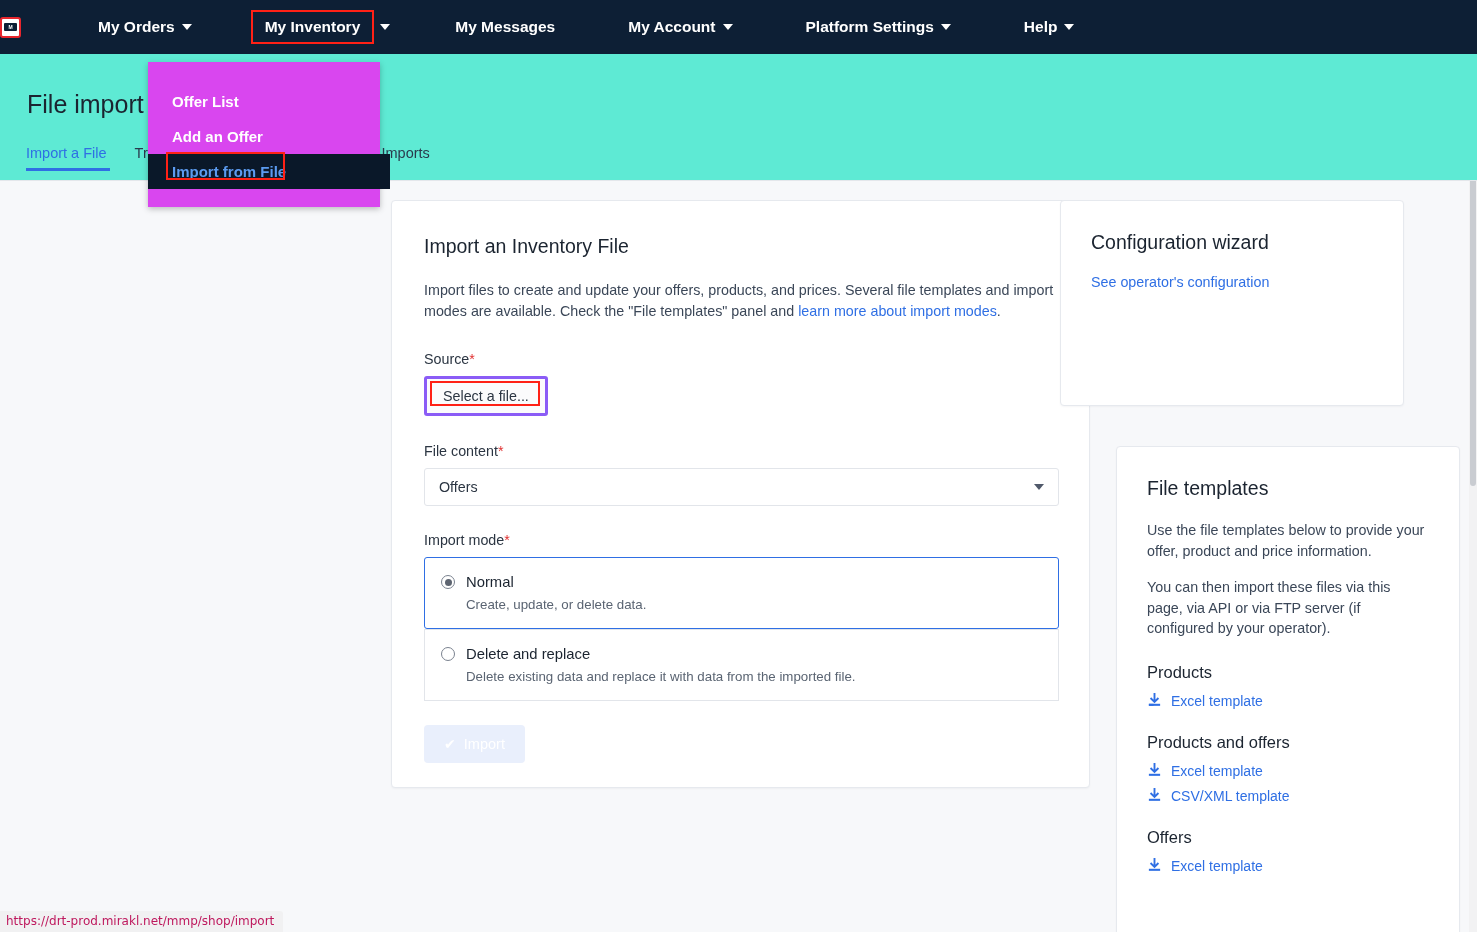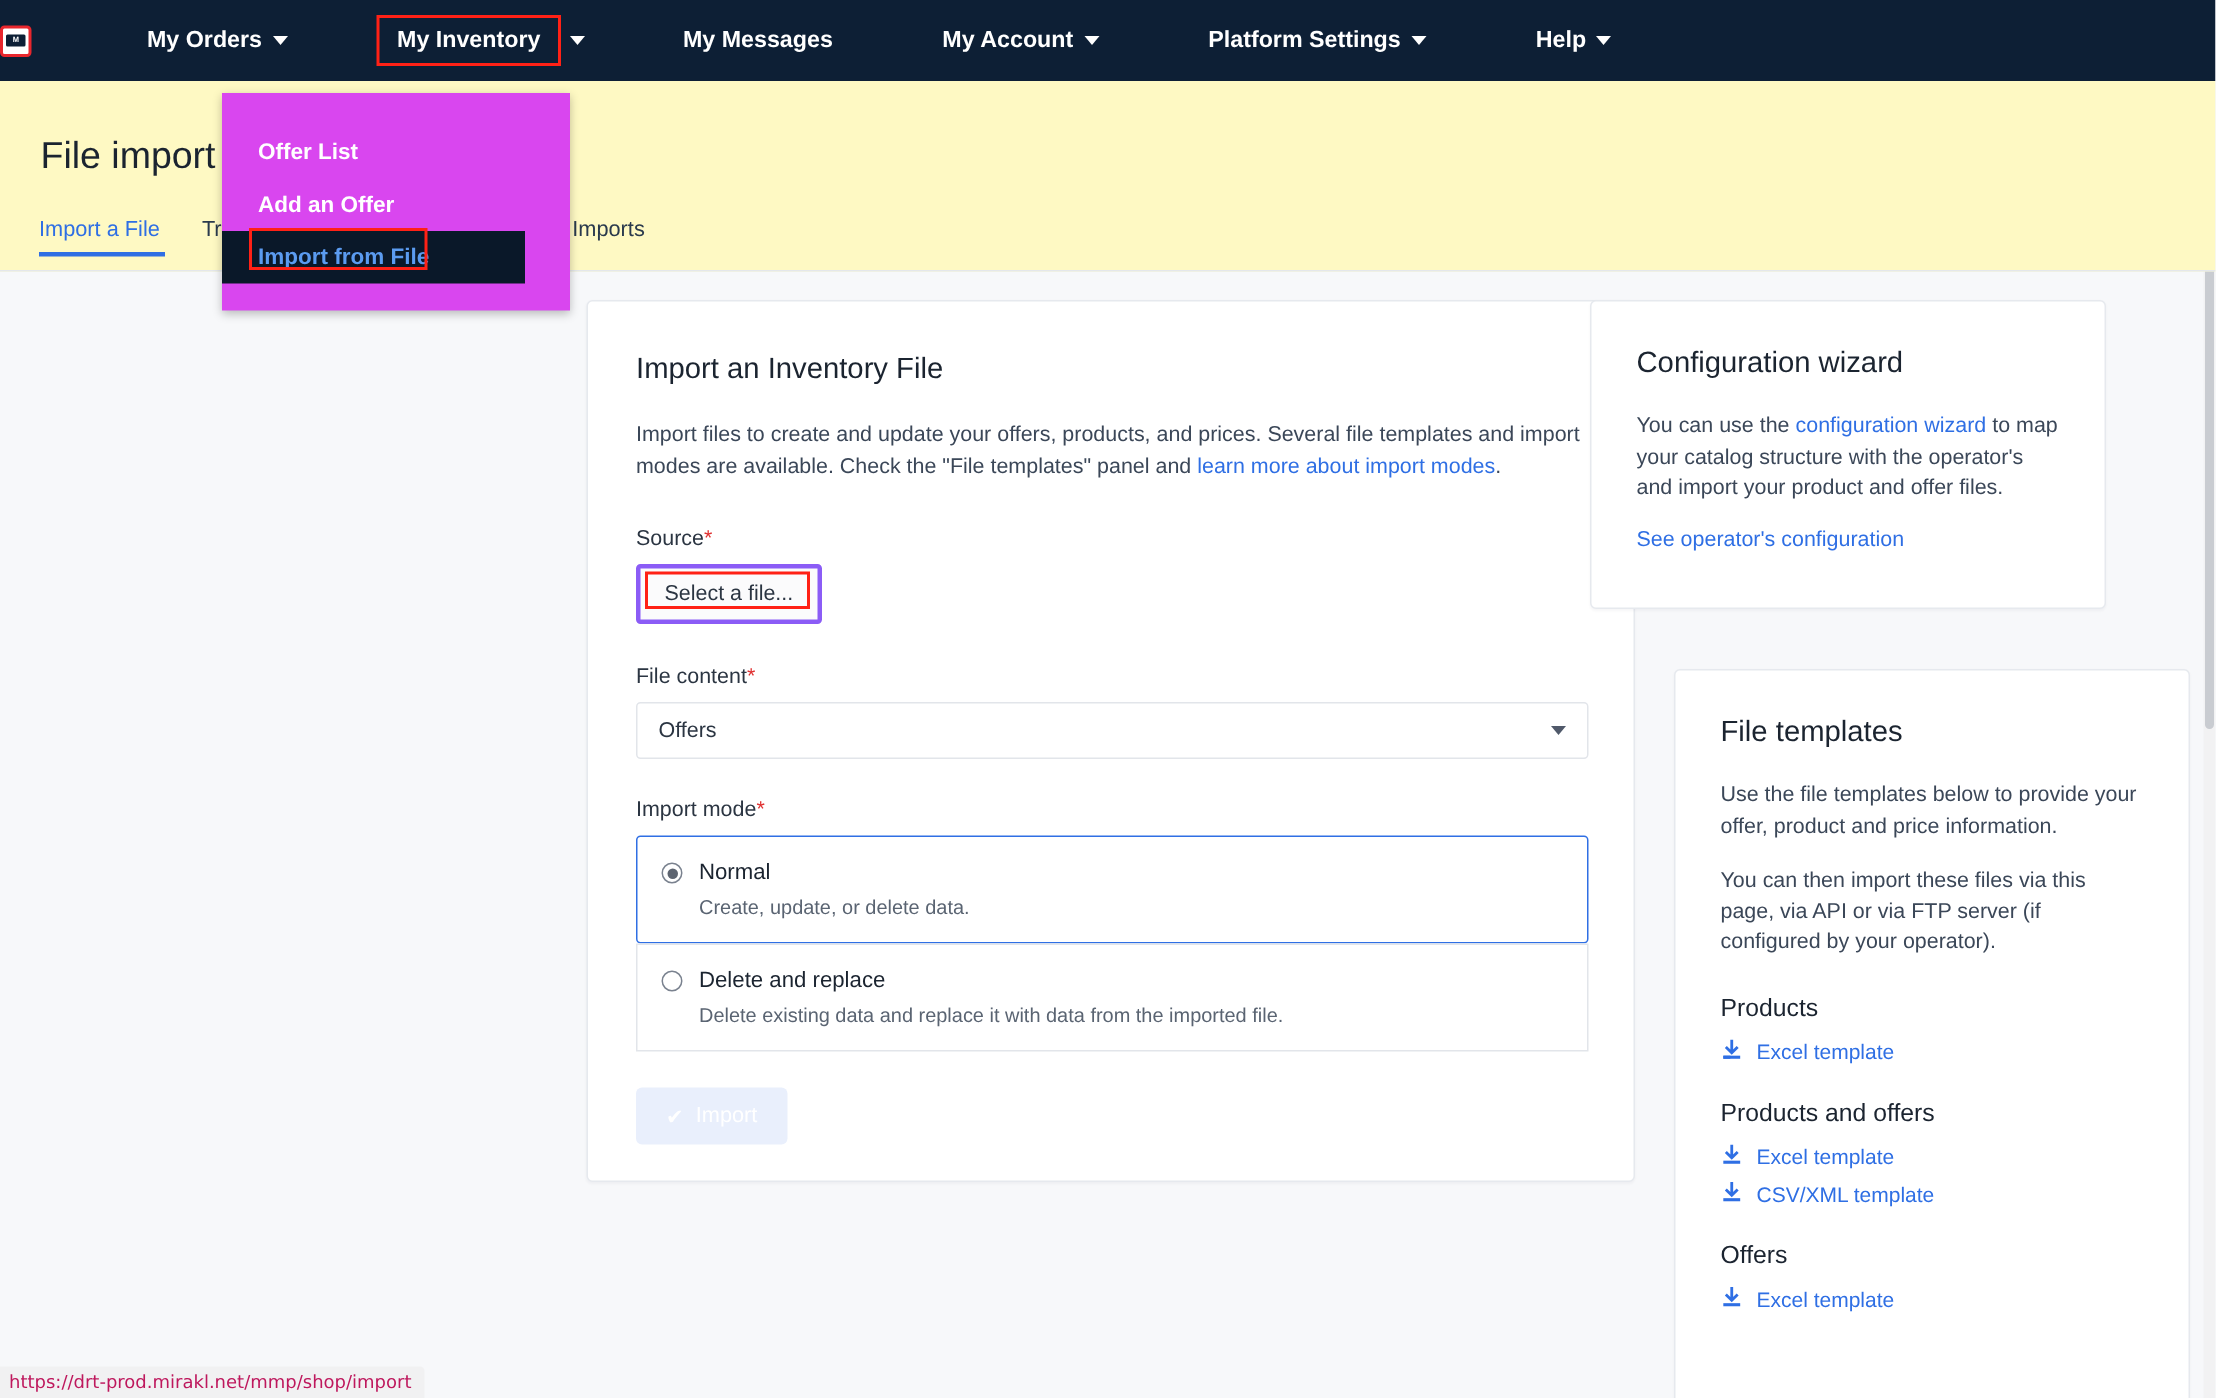--- a/index.html
+++ b/index.html
@@ -62,34 +62,34 @@
     z-index: 60;
     padding-top: 22px;
     box-shadow: 0 2px 6px rgba(0,0,0,0.25);
   }
   .dd-item {
     color: #ffffff; font-size: 15px; font-weight: bold;
     padding: 9px 0 9px 24px; cursor: pointer; white-space: nowrap;
   }
   .dd-item.active-row {
     background: #0a1829; color: #5b9bf0;
-    width: 202px; margin-left: 0;
+    width: 242px; margin-left: 0;
     position: relative;
   }
   .dd-highlight-box {
     position: absolute; left: 166px; top: 152px;
     width: 119px; height: 28px;
     border: 2px solid #ff2116;
     z-index: 70; pointer-events: none;
   }
 
   
   .page-head {
     position: absolute; top: 54px; left: 0; width: 1477px; height: 127px;
-    background: #fef9c3;
+    background: #5eead4;
     z-index: 10;
   }
   .page-title {
     position: absolute; left: 27px; top: 36px;
     font-size: 25px; color: #1b2430; font-weight: normal;
   }
   .tabs {
     position: absolute; left: 26px; top: 91px;
     display: flex; align-items: flex-end; gap: 0;
   }
@@ -337,23 +337,20 @@
       </div>
 
       <button class="import-btn">
         <span class="check-glyph">✔</span>
         <span>Import</span>
       </button>
     </div>
 
     <div class="card side-card-1">
       <h2 class="side-title">Configuration wizard</h2>
-      <p class="side-text">
-        <span>You can use the </span><a class="link">configuration wizard</a><span> to map your catalog structure with the operator's and import your product and offer files.</span>
-      </p>
       <div class="side-link-row">
         <a class="link">See operator's configuration</a>
       </div>
     </div>
 
     <div class="card side-card-2">
       <h2 class="side-title">File templates</h2>
       <p class="side-text">Use the file templates below to provide your offer, product and price information.</p>
       <p class="side-text">You can then import these files via this page, via API or via FTP server (if configured by your operator).</p>
 

